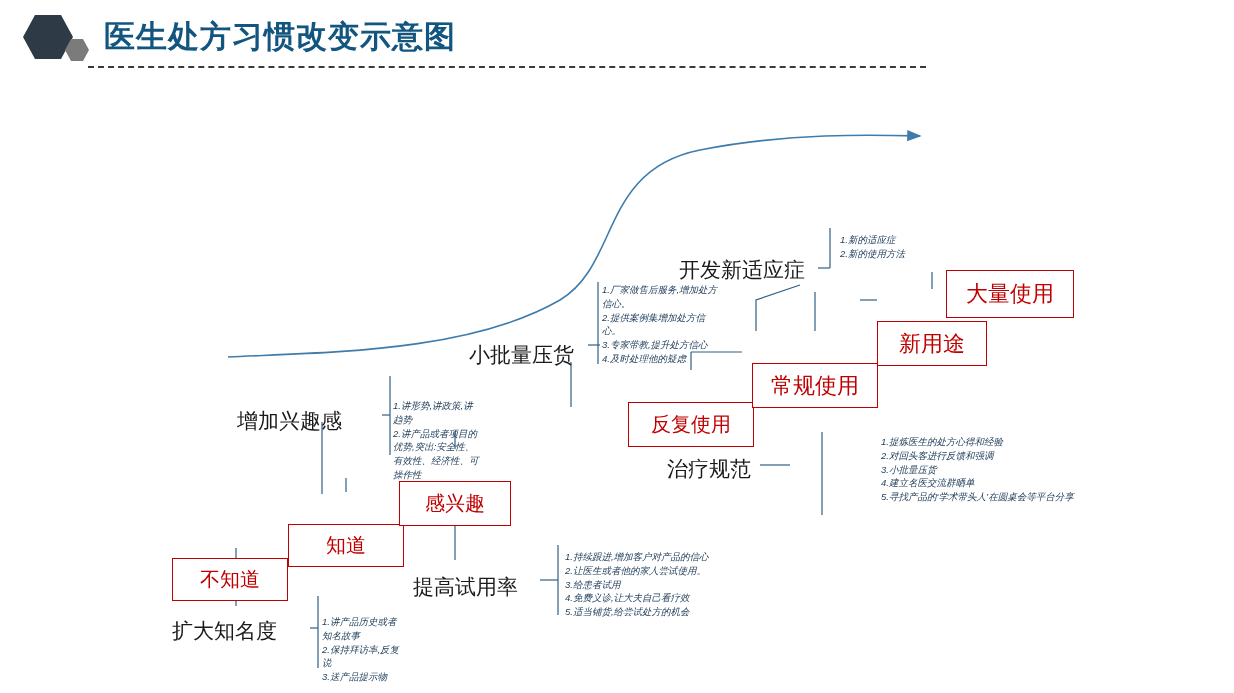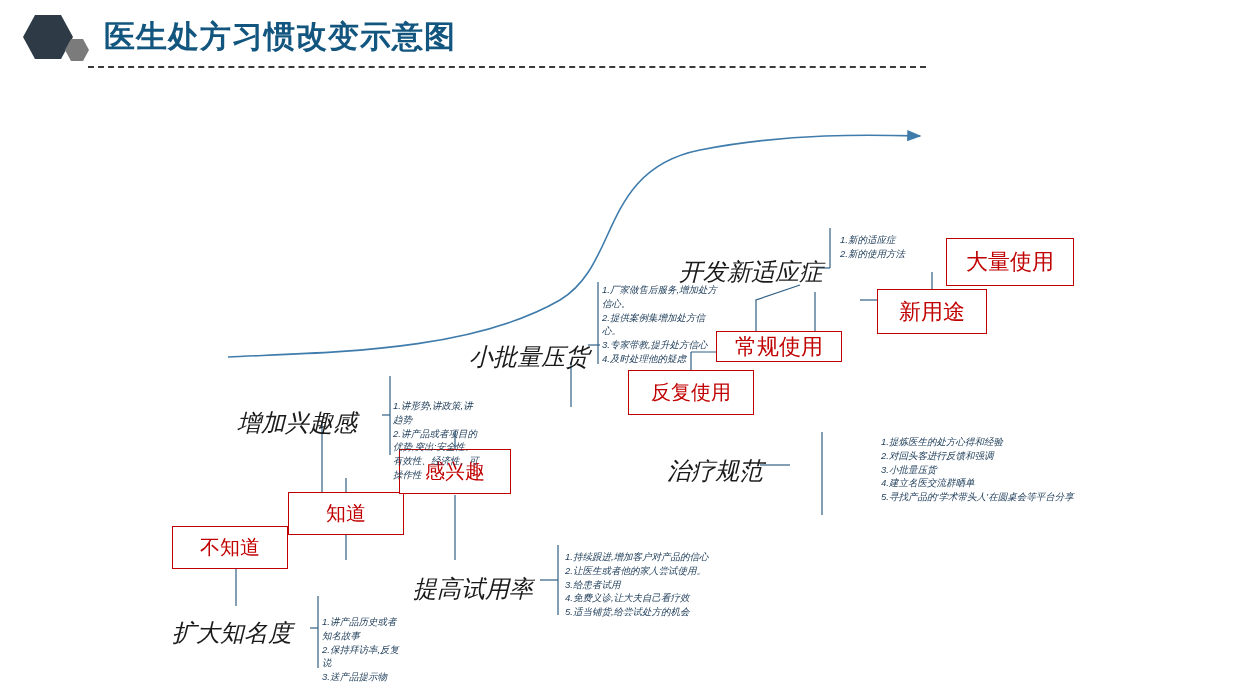--- a/index.html
+++ b/index.html
@@ -56,38 +56,38 @@
     position: absolute;
     left: 88px;
     top: 66px;
     width: 838px;
     height: 0;
     border-top: 2px dashed #3a3a3a;
   }
   
   .stage-label {
     position: absolute;
-    font-size: 24px;
+    font-size: 21px;
     color: #1a1a1a;
     white-space: nowrap;
-    font-style: italic;
   }
   
   .red-box {
     position: absolute;
     border: 1.5px solid #c00000;
     color: #c00000;
     background: #ffffff;
     font-size: 20px;
     display: flex;
     align-items: center;
     justify-content: center;
     white-space: nowrap;
     padding: 14px 10px;
     box-sizing: border-box;
+    margin-top: 32px;
   }
   .red-box.big {
     font-size: 22px;
   }
   
   .note {
     position: absolute;
     font-size: 9.5px;
     line-height: 1.45;
     color: #1b3a57;
@@ -160,21 +160,21 @@
   </div>
   <div class="red-box" style="left:288px; top:492px; width:116px; height:43px;">
     <span>知道</span>
   </div>
   <div class="red-box" style="left:399px; top:449px; width:112px; height:45px;">
     <span>感兴趣</span>
   </div>
   <div class="red-box" style="left:628px; top:370px; width:126px; height:45px;">
     <span>反复使用</span>
   </div>
-  <div class="red-box big" style="left:716px; top:331px; width:126px; height:31px;">
+  <div class="red-box big" style="left:752px; top:331px; width:126px; height:45px;">
     <span>常规使用</span>
   </div>
   <div class="red-box big" style="left:877px; top:289px; width:110px; height:45px;">
     <span>新用途</span>
   </div>
   <div class="red-box big" style="left:946px; top:238px; width:128px; height:48px;">
     <span>大量使用</span>
   </div>
 
   <div class="note" style="left:322px; top:615px; width:80px;">1.讲产品历史或者知名故事

